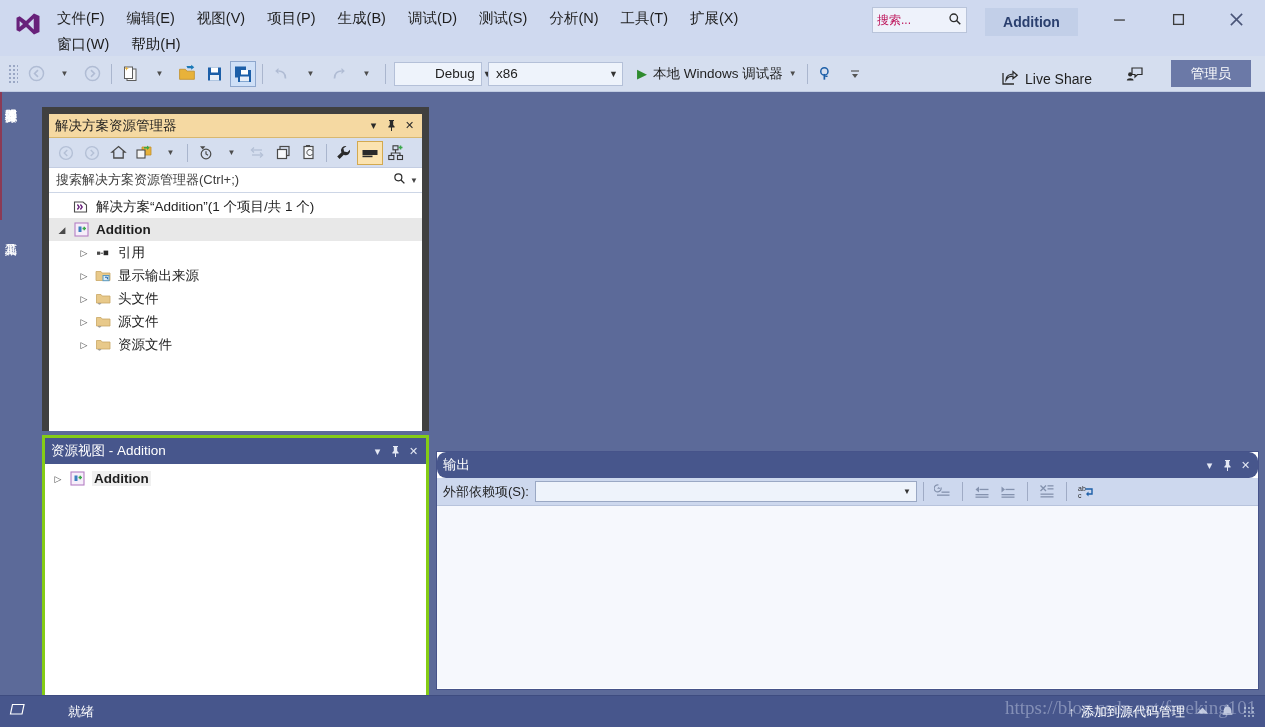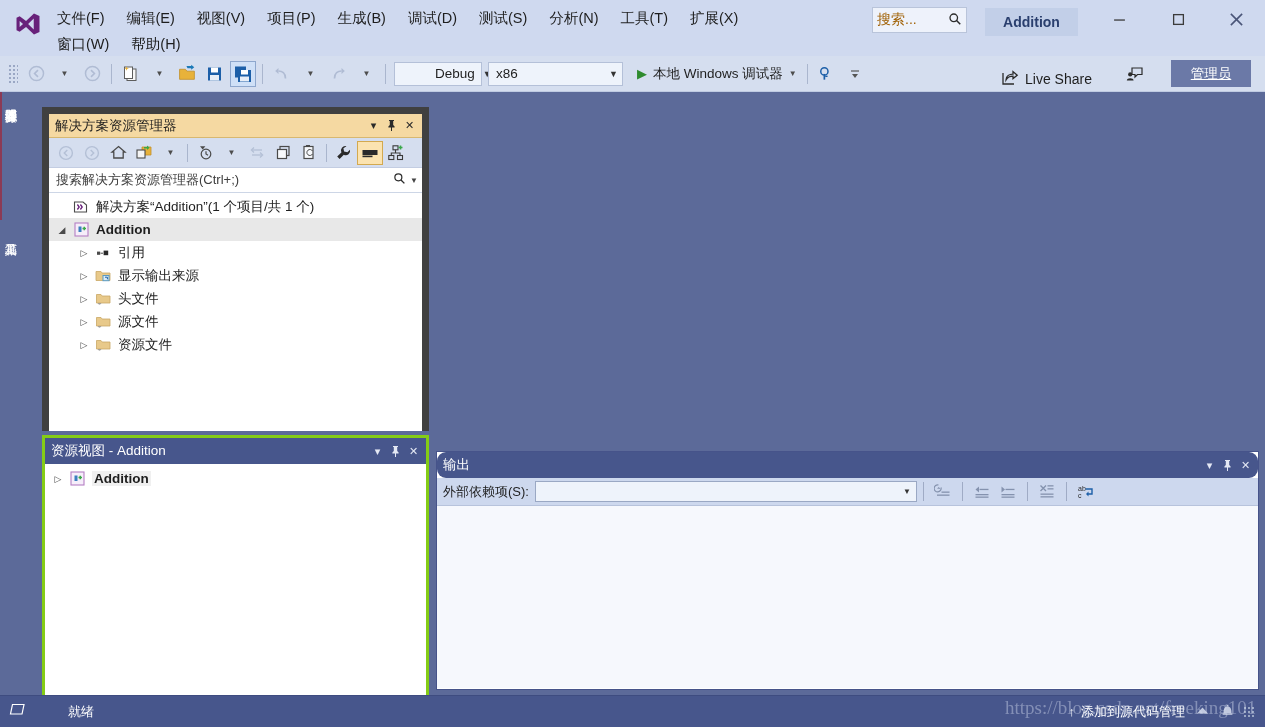--- a/index.html
+++ b/index.html
@@ -36,21 +36,21 @@
     white-space: nowrap; line-height: 20px;
     cursor: default;
   }
 
   .search-box {
     position: absolute; left: 872px; top: 7px;
     width: 95px; height: 26px;
     background: #eef2fb; border: 1px solid #b9c4da;
     display: flex; align-items: center; padding: 0 4px;
   }
-  .search-box .ph { font-size: 14px; color: #a16207; flex: 1; }
+  .search-box .ph { font-size: 12px; color: #be185d; flex: 1; }
   .search-box .mag { color: #2b2b2b; font-size: 14px; }
 
   .proj-chip {
     position: absolute; left: 985px; top: 8px;
     width: 93px; height: 28px;
     background: #c2cfe8;
     display: flex; align-items: center; justify-content: center;
     font-size: 14px; font-weight: bold; color: #2a3f6e;
   }
   .wbtn {
@@ -108,21 +108,21 @@
   }
   .feedback-btn {
     position: absolute; left: 1121px; top: 5px;
     width: 28px; height: 26px;
     display: flex; align-items: center; justify-content: center;
   }
   .admin-chip {
     position: absolute; left: 1171px; top: 60px;
     width: 80px; height: 27px; background: #6b79a7;
     display: flex; align-items: center; justify-content: center;
-    font-size: 13.5px; color: #ffffff; text-decoration: underline;
+    font-size: 13.5px; color: #ffffff;
   }
 
   
   .vtabs {
     position: absolute; left: 0; top: 92px; width: 22px; height: 598px;
     background: #5c6a99;
   }
   .vtab {
     width: 22px;
     writing-mode: vertical-rl;

